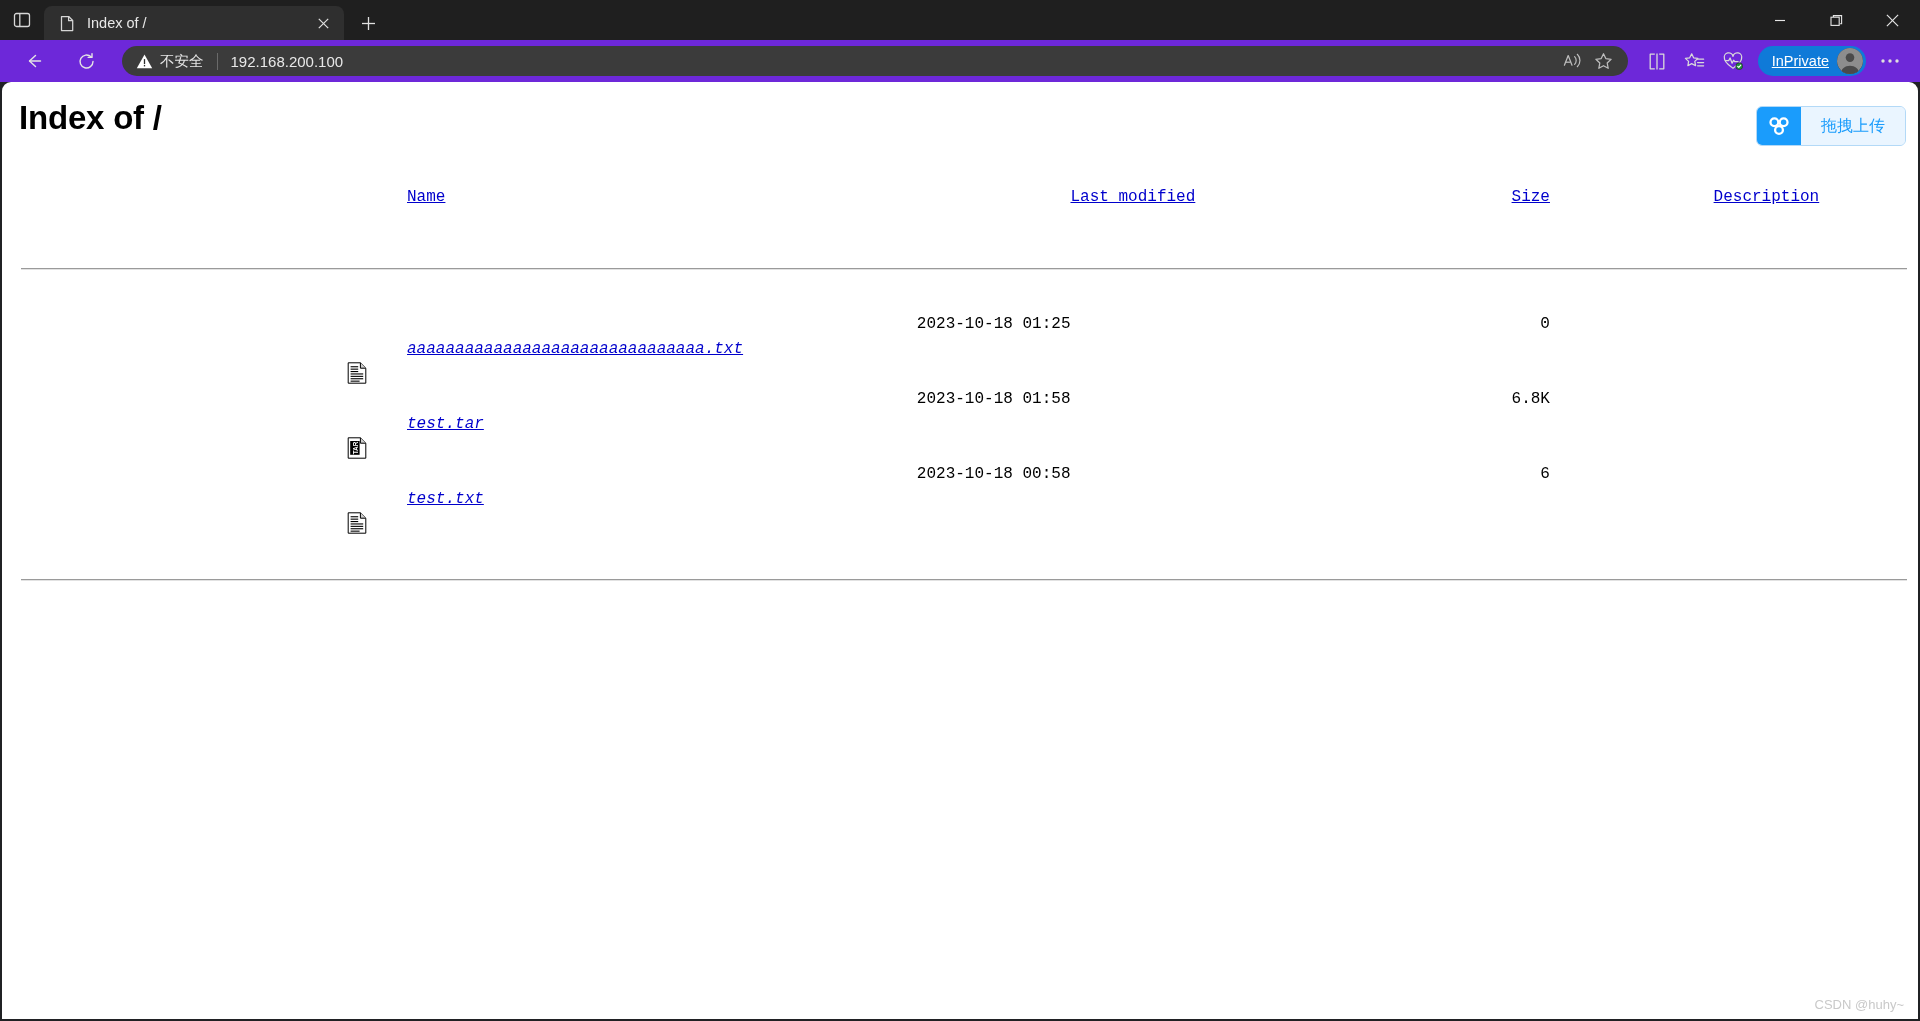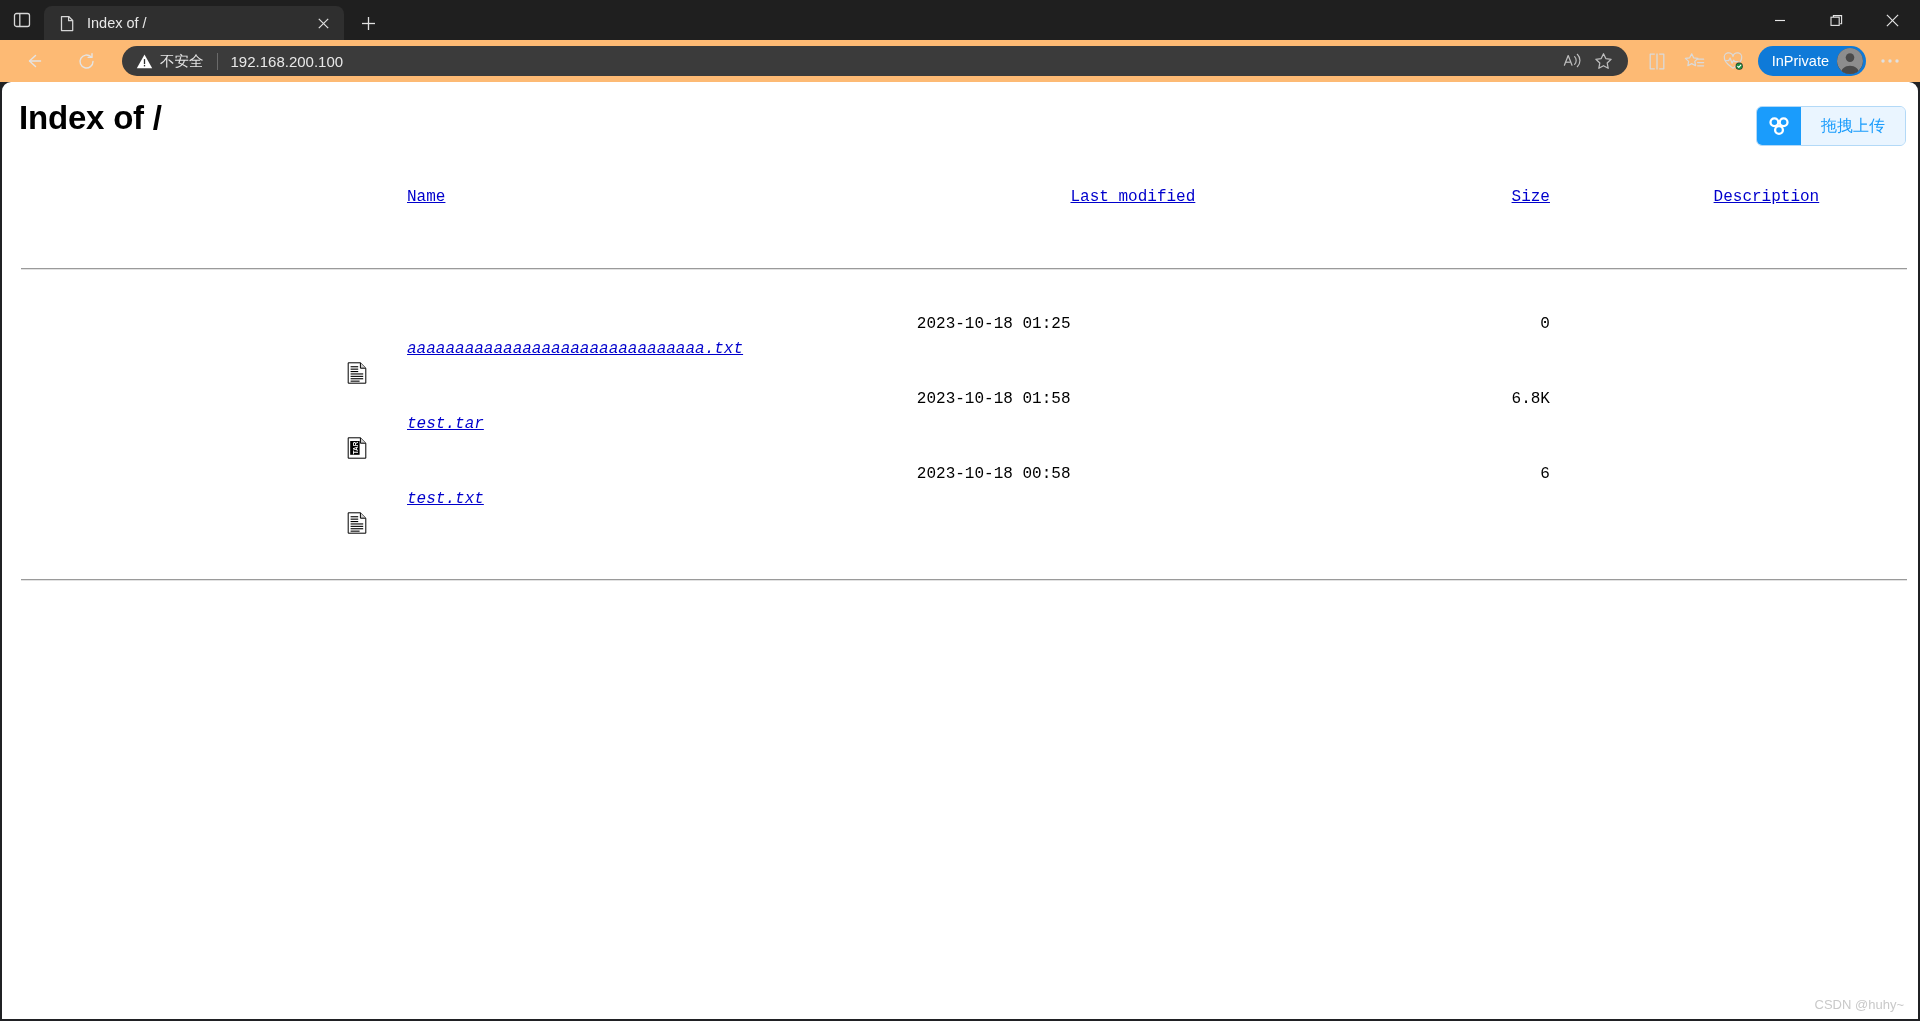--- a/index.html
+++ b/index.html
@@ -81,21 +81,21 @@
   .wc-btn {
     width: 56px; height: 40px;
     display: flex; align-items: center; justify-content: center;
   }
 
   
   .toolbar {
     position: absolute;
     left: 0; top: 40px;
     width: 1920px; height: 42px;
-    background: #fdba74;
+    background: #6d28d9;
     display: flex;
     align-items: center;
   }
   .tb-btn {
     width: 36px; height: 30px;
     display: flex; align-items: center; justify-content: center;
     border-radius: 5px;
     flex: 0 0 auto;
   }
   .tb-btn.back  { margin-left: 16px; }
@@ -155,20 +155,21 @@
     display: flex;
     align-items: center;
     padding: 0 3px 0 14px;
     margin: 0 4px 0 6px;
   }
   .inprivate-label {
     color: #ffffff;
     font-size: 14.5px;
     margin-right: 8px;
     white-space: nowrap;
+    text-decoration: underline;
   }
   .avatar {
     width: 26px; height: 26px;
     border-radius: 50%;
     background: linear-gradient(#6b6b6b, #2f2f2f);
     display: flex; align-items: flex-end; justify-content: center;
     overflow: hidden;
     flex: 0 0 26px;
   }
   .dots-btn {

